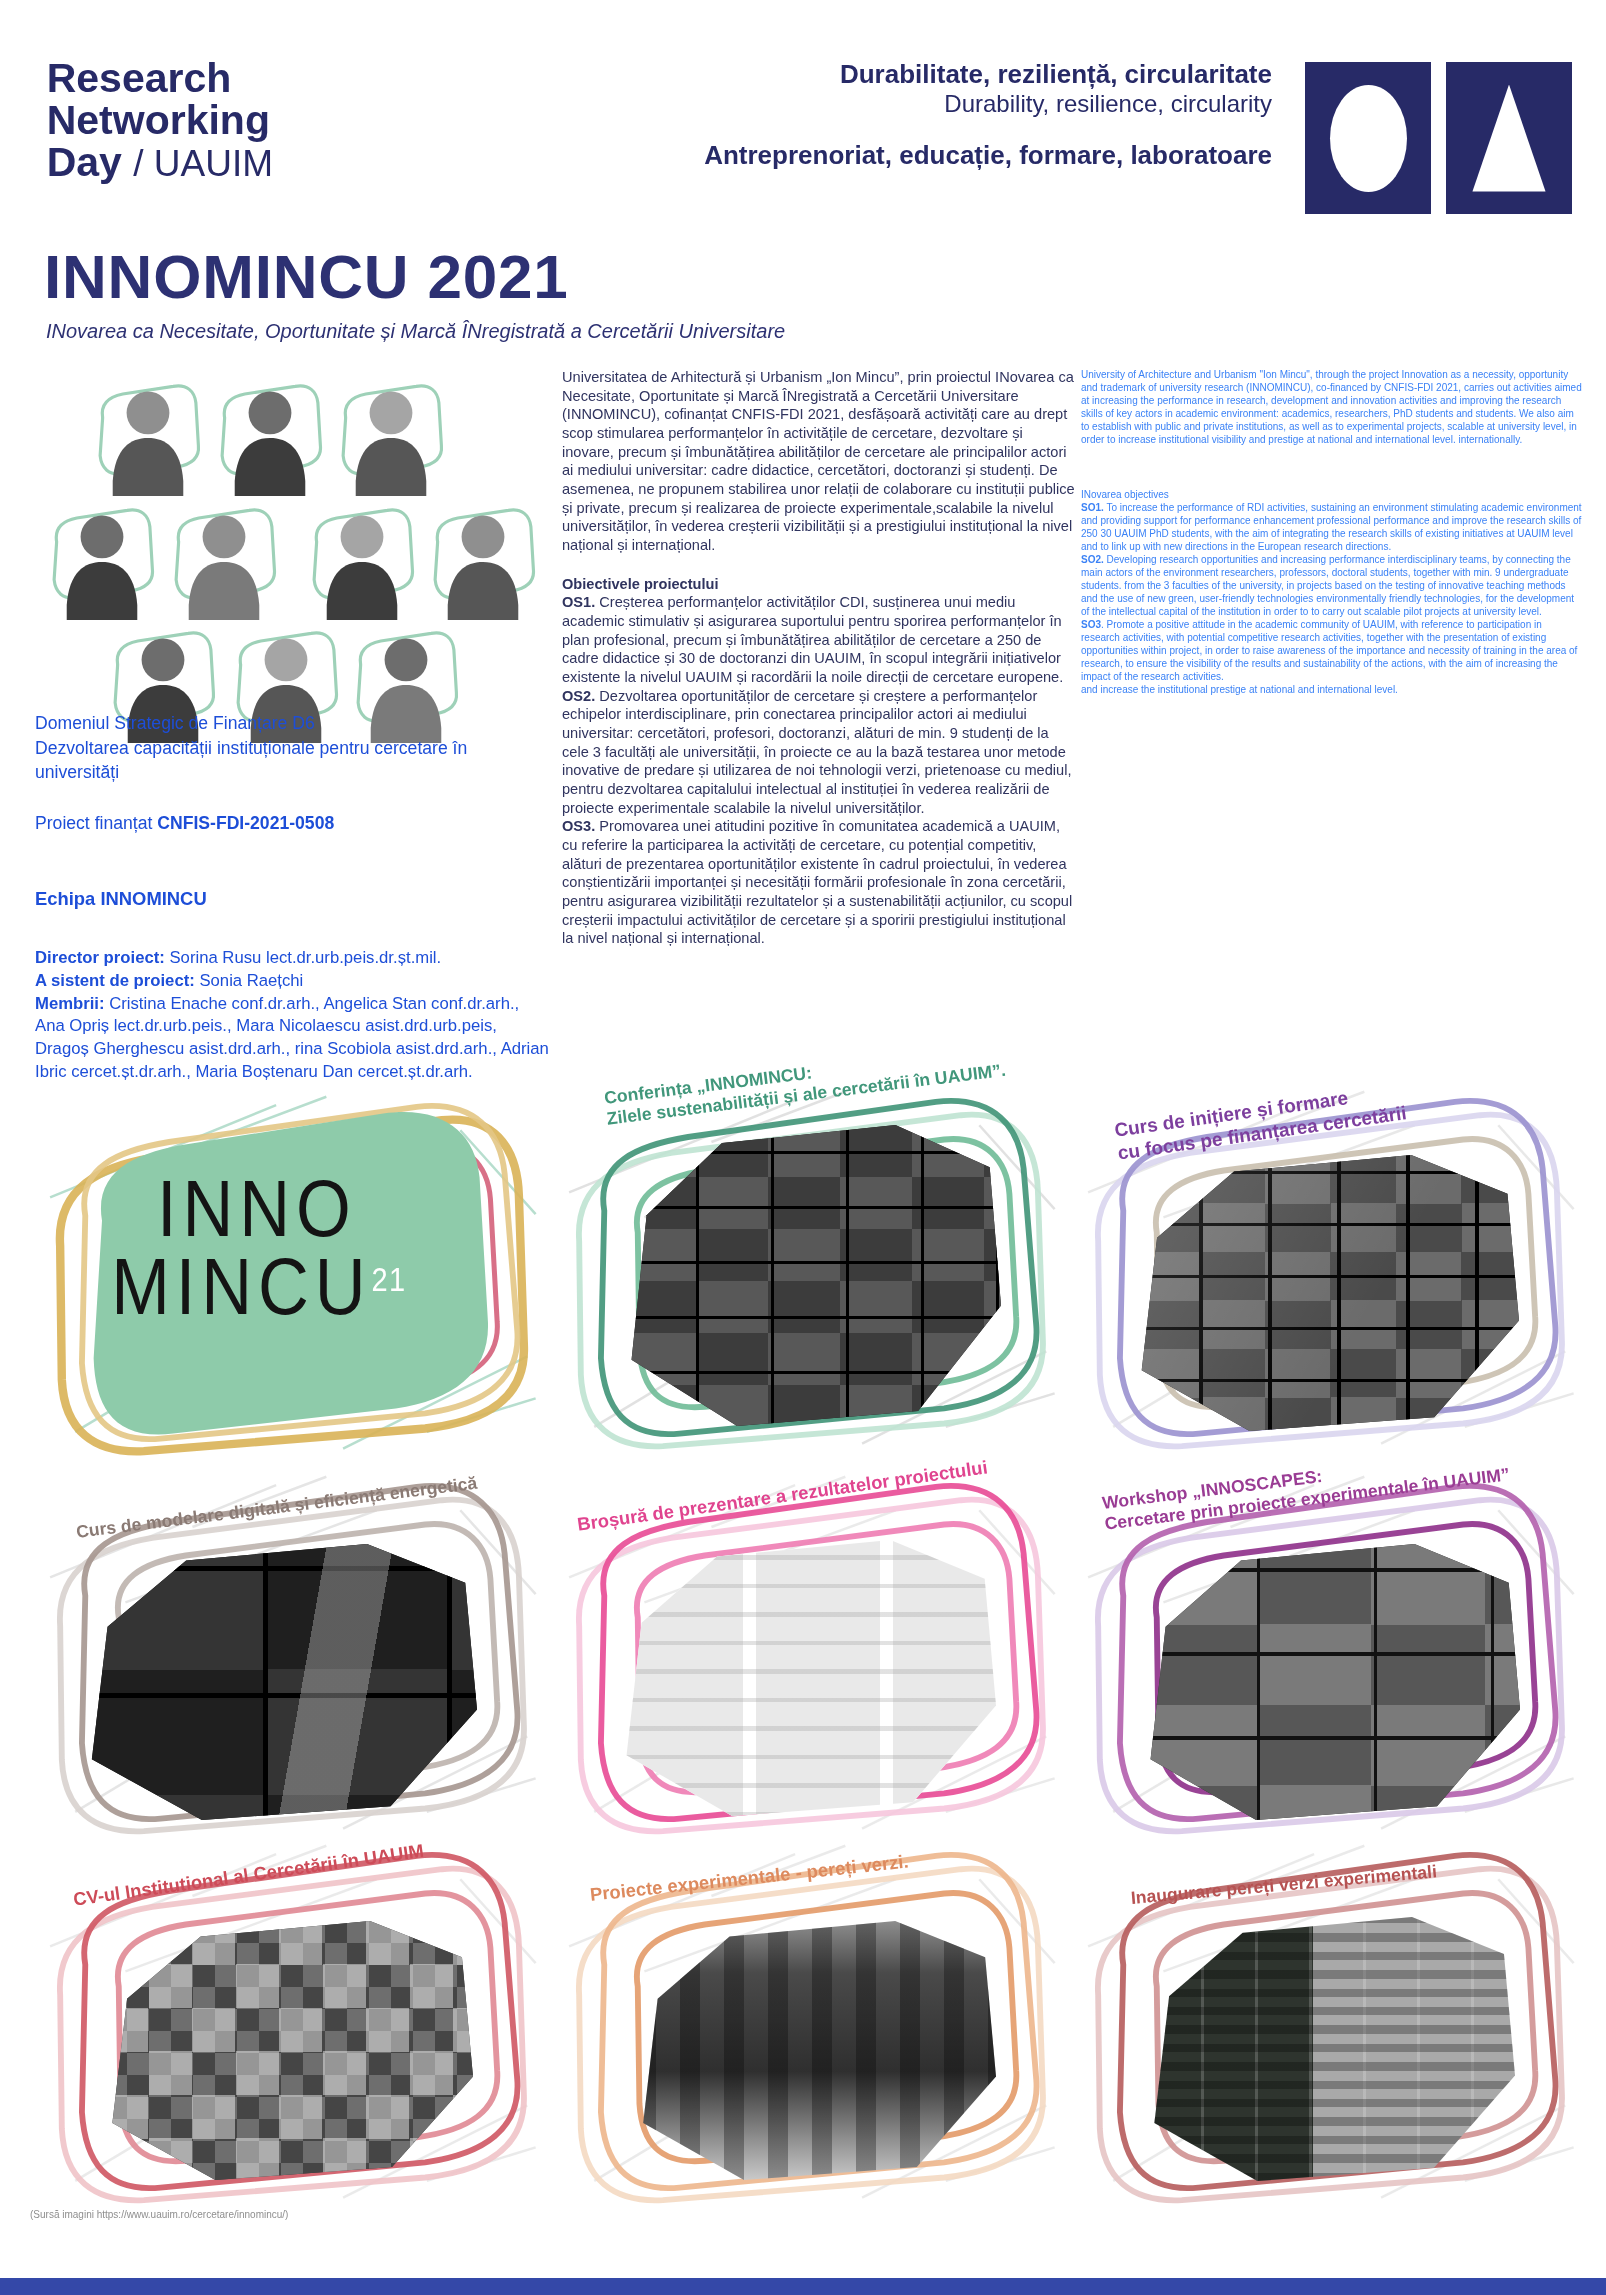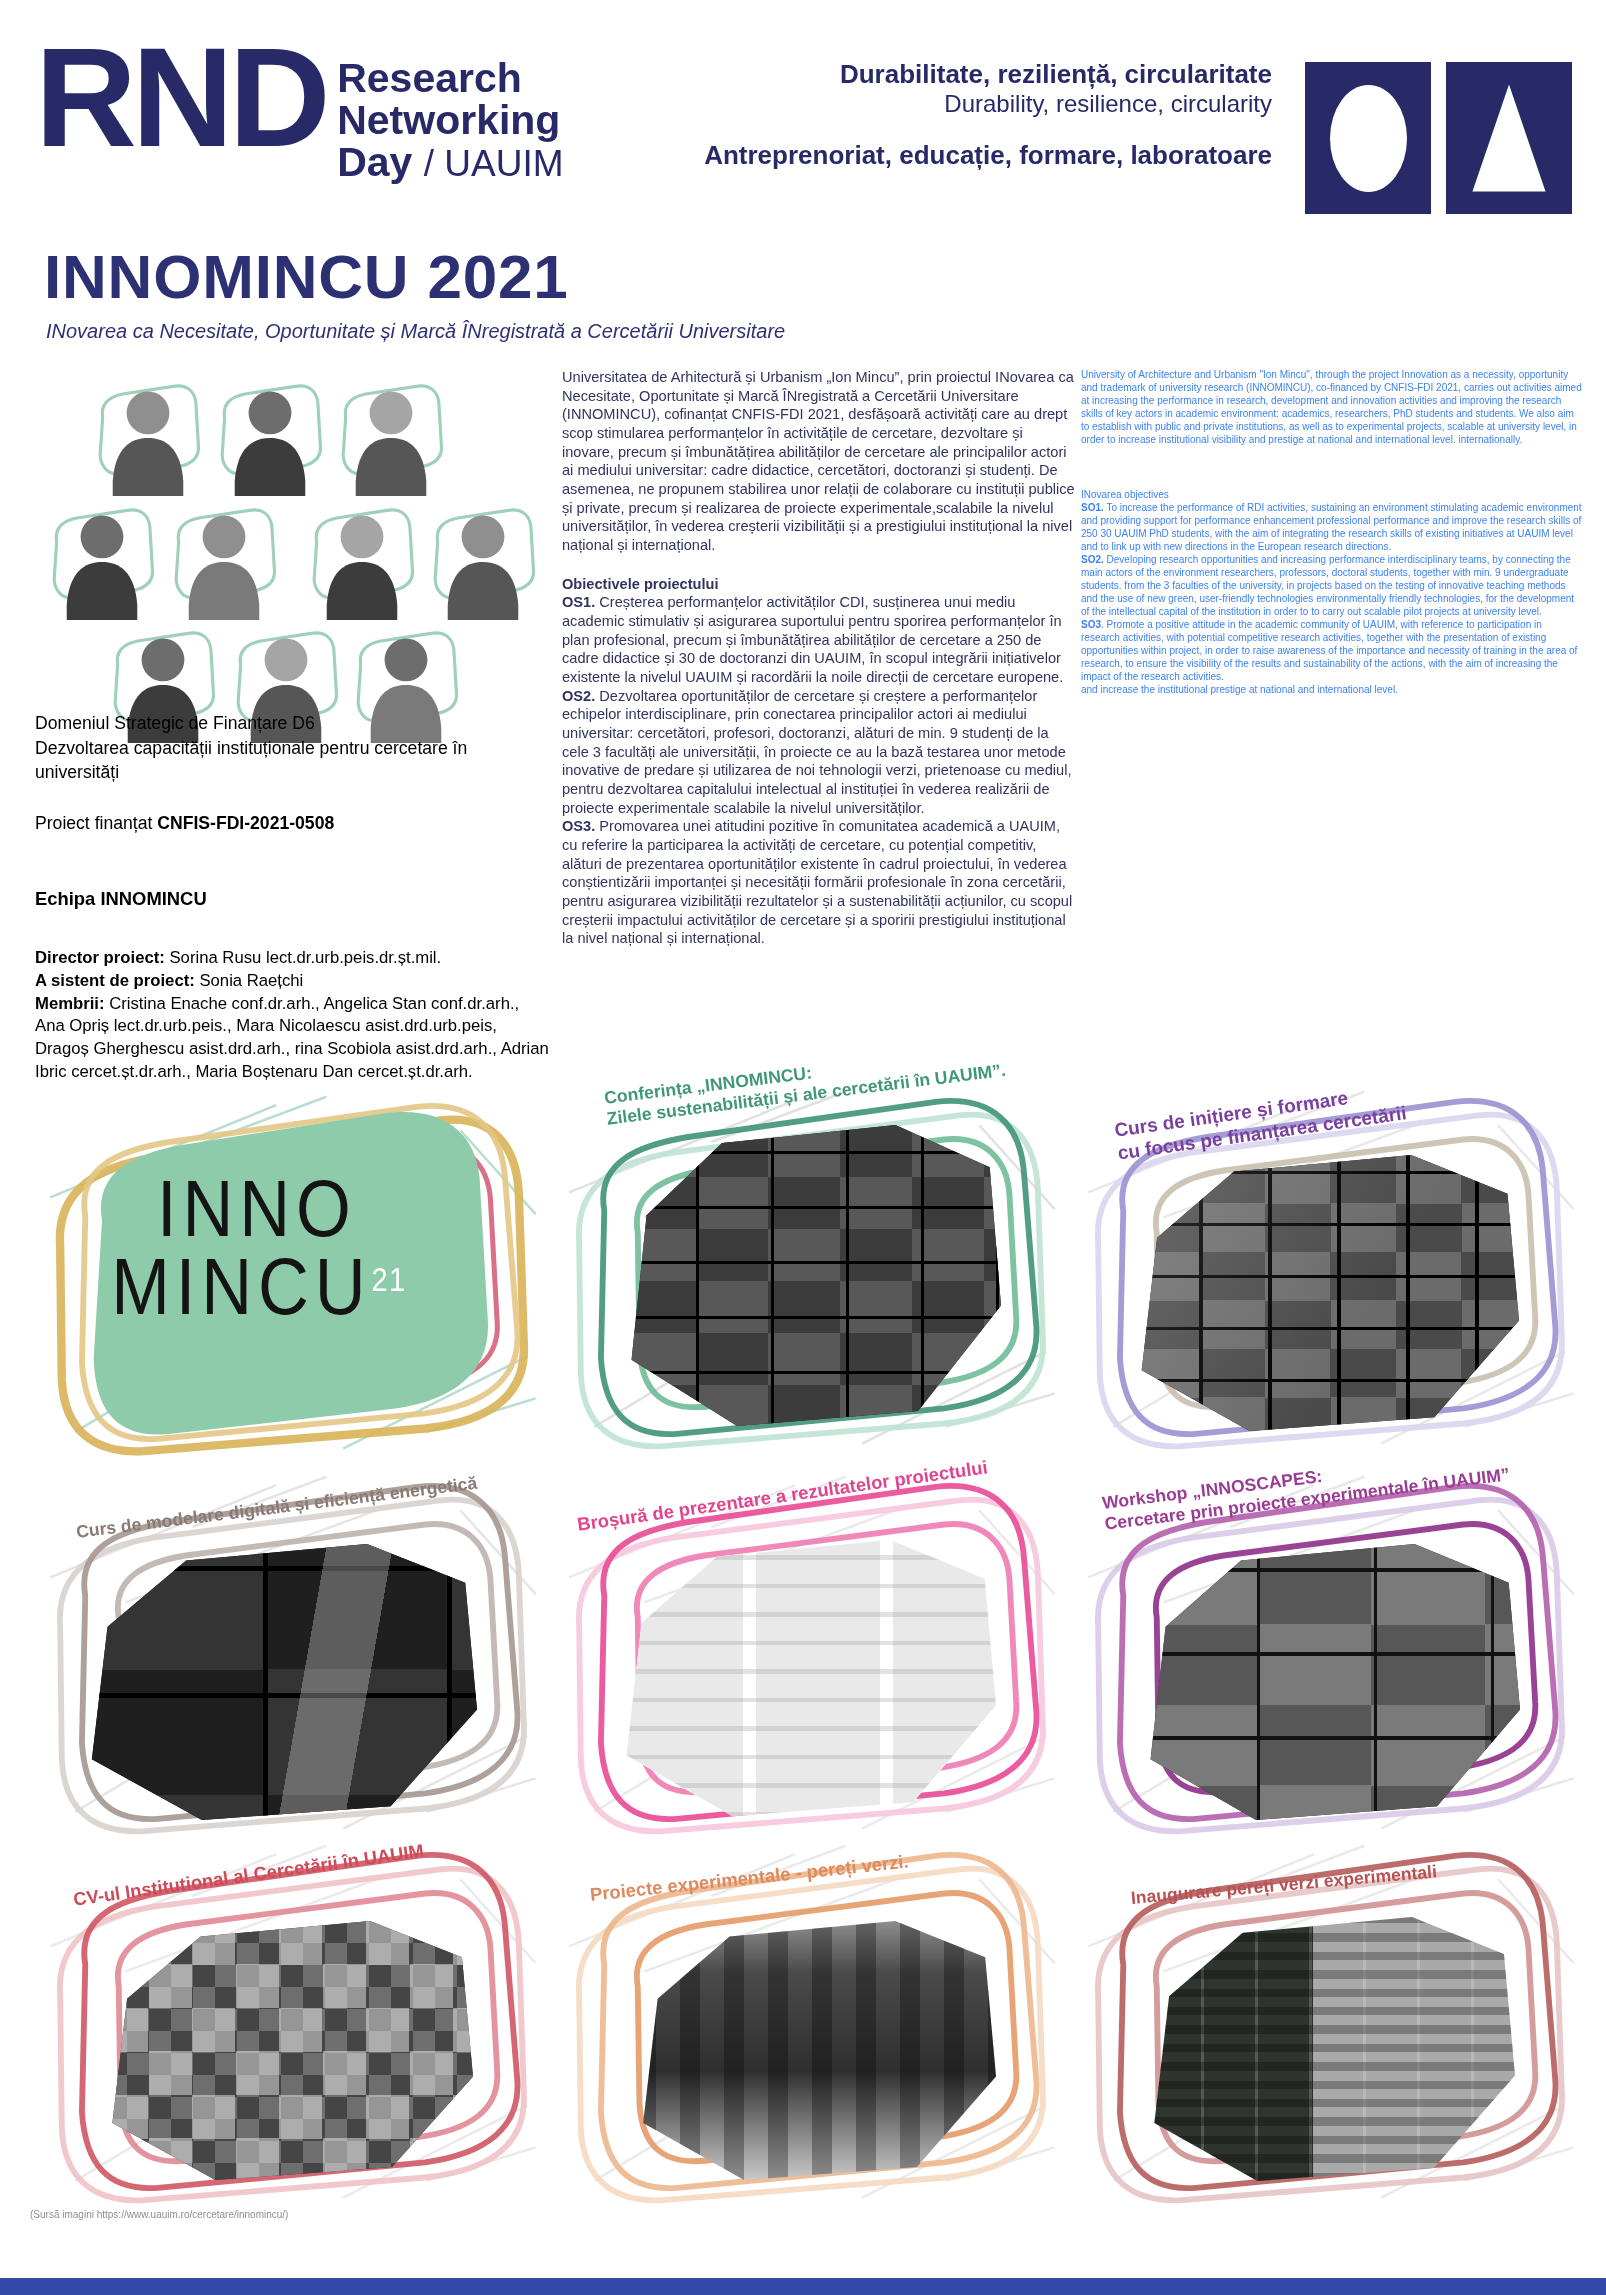--- a/index.html
+++ b/index.html
@@ -41,21 +41,21 @@
   .photo{position:absolute;width:126px;height:126px;}
   .photo svg{width:100%;height:100%;}
   .pblob{fill:none;stroke:#9ed1b8;stroke-width:2.5;}
   .phead{fill:#8f8f8f;}
   .pbody{fill:#565656;}
   .photo:nth-of-type(2n) .phead{fill:#6d6d6d;}
   .photo:nth-of-type(2n) .pbody{fill:#3c3c3c;}
   .photo:nth-of-type(3n) .phead{fill:#a5a5a5;}
   .photo:nth-of-type(5n) .pbody{fill:#7a7a7a;}
 
-  .info-text{position:absolute;left:0;top:341px;width:515px;color:#000000;}
+  .info-text{position:absolute;left:0;top:341px;width:515px;color:#1d4ed8;}
   .domain-line{font-size:17.6px;line-height:1.4;}
   .funding-line{font-size:17.6px;margin-top:28.5px;}
   .funding-code{font-weight:700;}
   .team-heading{font-size:18.4px;font-weight:700;margin-top:54px;}
   .roles{font-size:16.7px;line-height:1.36;margin-top:37px;}
   .role-label{font-weight:700;}
 
   
   .cell{position:absolute;width:519px;height:377px;}
   .deco{position:absolute;inset:0;width:100%;height:100%;overflow:visible;}
@@ -150,21 +150,20 @@
     <path id="loopC" d="M42,198 C37,128 92,103 152,93 L498,48 C558,42 588,78 590,138 L596,318 C598,378 553,408 478,416 L142,443 C82,446 47,418 44,358 Z"></path>
     <path id="hay" d="M30,140 L300,30 M120,170 L420,60 M60,420 L260,300 M380,440 L600,330 M520,60 L610,160 M480,420 L610,380 M200,80 L360,20"></path>
     <path id="photoBlob" d="M14,38 C12,26 20,21 30,19 L70,13 C81,11 87,17 88,26 L90,60 C91,70 84,75 73,77 L30,82 C19,84 13,78 12,68 Z"></path>
     <path id="mintBlob" d="M92,168 C82,108 132,86 197,76 L428,40 C498,30 538,62 543,116 L553,288 C556,348 513,382 443,392 L177,422 C107,430 84,392 82,332 Z"></path>
   </defs>
 </svg>
 
 <div class="page">
 
   <div class="rnd-logo">
-    <div class="rnd-acronym">RND</div>
     <div class="rnd-wordmark">
       <div class="wm">Research</div>
       <div class="wm">Networking</div>
       <div class="wm"><span>Day </span><span class="wm-suffix">/ UAUIM</span></div>
     </div>
   </div>
 
   <div class="taglines">
     <div class="tag-bold">Durabilitate, reziliență, circularitate</div>
     <div class="tag-light">Durability, resilience, circularity</div>

